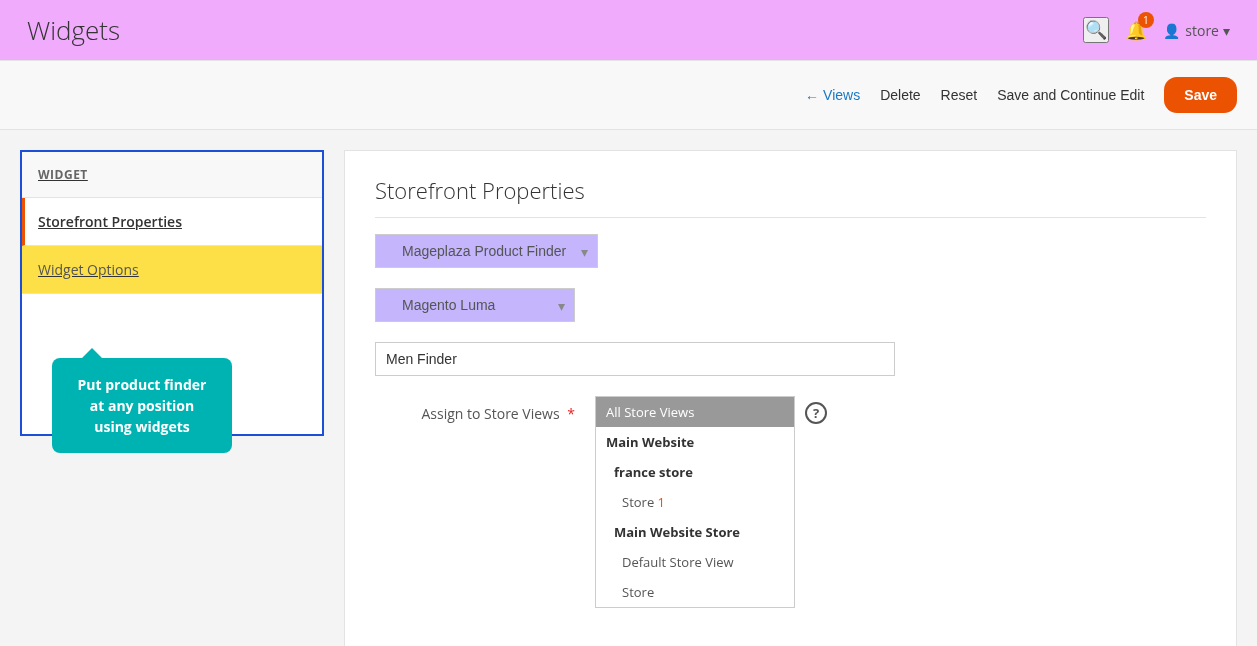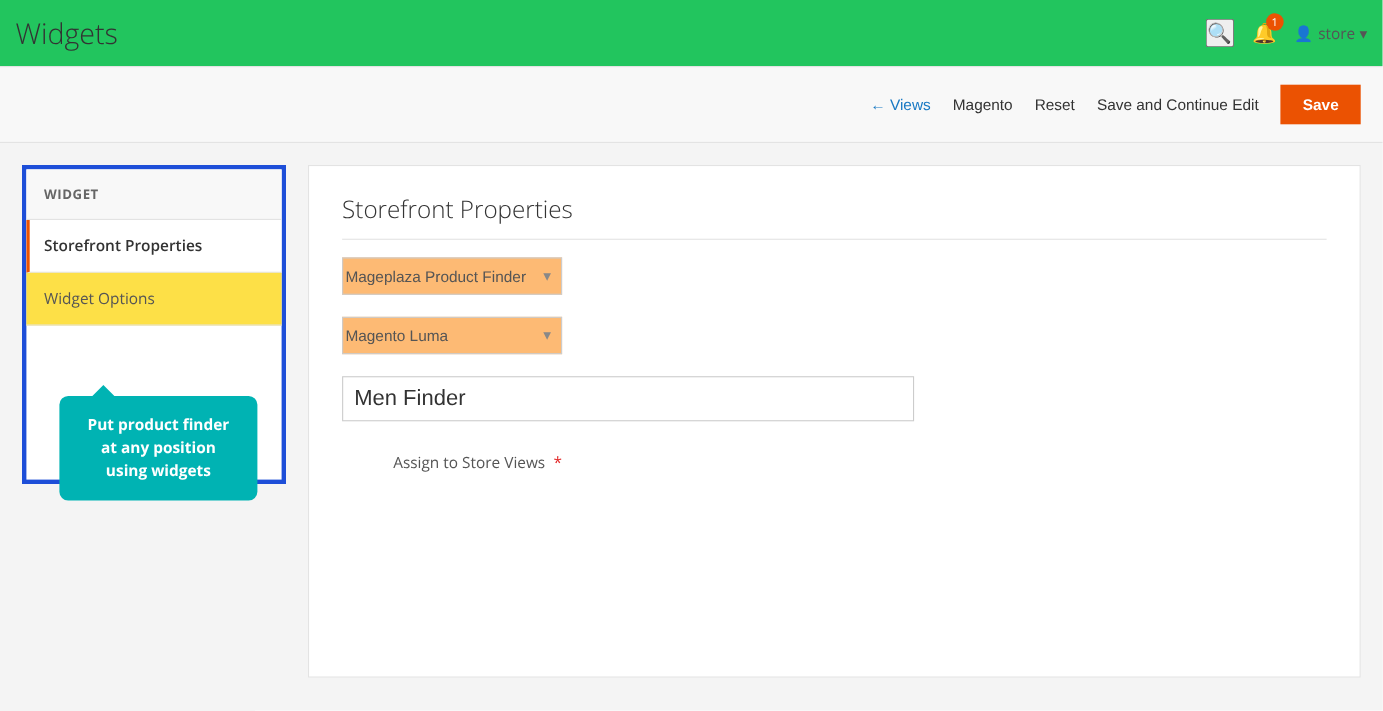--- a/index.html
+++ b/index.html
@@ -3,22 +3,22 @@
   <meta charset="utf-8">
   <style>
     * { box-sizing: border-box; margin: 0; padding: 0; }
     body { font-family: 'Open Sans', Arial, sans-serif; font-size: 14px; color: #333; background: #f4f4f4; }
 
     
     .page-header {
       display: flex;
       align-items: center;
       justify-content: space-between;
-      padding: 12px 14px;
-      background: #22c55e;
+      padding: 12px 27px;
+      background: #f0abfc;
     }
     .page-title {
       font-size: 26px;
       font-weight: 300;
       color: #333;
     }
     .header-icons {
       display: flex;
       align-items: center;
       gap: 16px;
@@ -86,39 +86,40 @@
       color: #333;
     }
     .save-btn {
       background: #eb5202;
       color: #fff;
       border: none;
       padding: 10px 20px;
       font-size: 14px;
       font-weight: 600;
       cursor: pointer;
-      border-radius: 0;
+      border-radius: 13px;
     }
 
     
     .main-content {
       display: flex;
       padding: 20px;
       gap: 0;
       min-height: calc(100vh - 140px);
     }
 
     
     .sidebar {
-      width: 240px;
+      width: 304px;
       flex-shrink: 0;
       background: #fff;
-      border: 4px solid #1d4ed8;
+      border: 2px solid #1d4ed8;
       margin-right: 20px;
       height: fit-content;
+      text-decoration: underline;
     }
     .sidebar-widget-label {
       padding: 14px 16px;
       font-size: 12px;
       font-weight: 700;
       color: #666;
       letter-spacing: 0.5px;
       border-bottom: 1px solid #e3e3e3;
       background: #f8f8f8;
     }
@@ -206,43 +207,43 @@
       max-width: 520px;
     }
 
     
     .select-wrapper {
       position: relative;
       display: inline-block;
     }
     .select-wrapper select {
       appearance: none;
-      background: #fdba74;
+      background: #c4b5fd;
       border: 1px solid #ccc;
-      padding: 8px 30px 8px 2px;
+      padding: 8px 30px 8px 26px;
       font-size: 14px;
       color: #555;
       cursor: pointer;
       min-width: 200px;
     }
     .select-arrow {
       position: absolute;
       right: 10px;
       top: 50%;
       transform: translateY(-50%);
       pointer-events: none;
       color: #888;
     }
 
     
     .text-input {
       width: 100%;
       border: 1px solid #ccc;
       padding: 8px 10px;
-      font-size: 20px;
+      font-size: 14px;
       color: #333;
     }
 
     
     .store-views-row {
       display: flex;
       align-items: flex-start;
       gap: 10px;
     }
     .listbox {
@@ -310,21 +311,21 @@
     </div>
   </div>
 </div>
 
 <div class="toolbar">
   <button class="toolbar-btn back-btn">
     <span>←</span>
     <span>Views</span>
   </button>
   <button class="toolbar-btn delete-btn">
-    <span>Magento</span>
+    <span>Delete</span>
   </button>
   <button class="toolbar-btn reset-btn">
     <span>Reset</span>
   </button>
   <button class="toolbar-btn save-continue-btn">
     <span>Save and Continue Edit</span>
   </button>
   <button class="save-btn">
     <span>Save</span>
   </button>
@@ -377,16 +378,28 @@
       <div class="form-control">
         <input type="text" class="text-input" value="Men Finder" style="">
       </div>
     </div>
 
     <div class="form-row">
       <div class="form-label">
         <span>Assign to Store Views</span>
         <span class="required-star">*</span>
       </div>
+      <div class="form-control store-views-row">
+        <div class="listbox">
+          <div class="listbox-item selected">All Store Views</div>
+          <div class="listbox-item group-label">Main Website</div>
+          <div class="listbox-item indent">france store</div>
+          <div class="listbox-item indent2">Store <span class="orange">1</span></div>
+          <div class="listbox-item indent">Main Website Store</div>
+          <div class="listbox-item indent2">Default Store View</div>
+          <div class="listbox-item indent2">Store</div>
+        </div>
+        <div class="help-icon">?</div>
+      </div>
     </div>
 
   </div>
 </div>
 
 </body></html>

